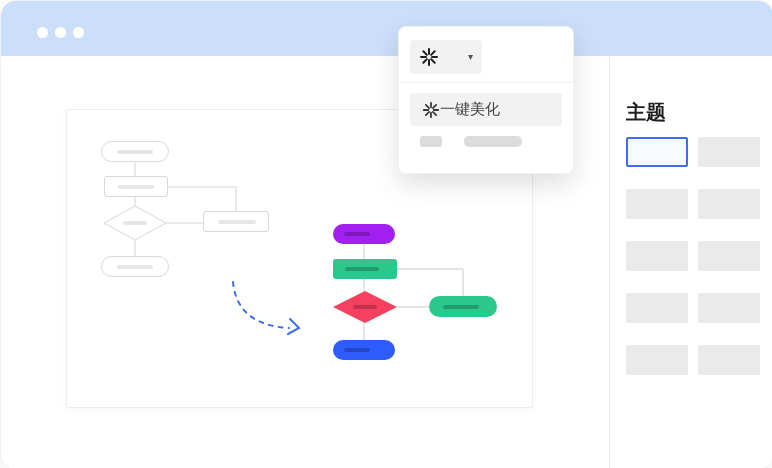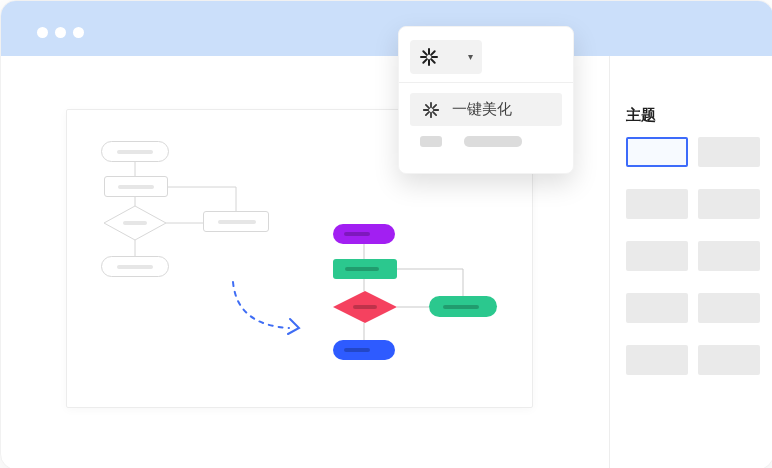--- a/index.html
+++ b/index.html
@@ -21,28 +21,28 @@
   .r-rect{border-radius:3px;}
   .overlay{position:absolute;inset:0;pointer-events:none;}
   
   .popup{position:absolute;left:397px;top:25px;width:174px;height:146px;background:#fff;border-radius:8px;
          border:1px solid #f3f3f3;box-shadow:0 10px 26px rgba(0,0,0,.13);}
   .trigger{position:absolute;left:11px;top:13px;width:72px;height:34px;background:#f2f2f2;border-radius:4px;
            display:flex;align-items:center;justify-content:space-between;padding:0 9px;box-sizing:border-box;cursor:pointer;}
   .caret{font-size:10px;color:#555;line-height:1;}
   .popup-divider{position:absolute;left:0;right:0;top:55px;height:1px;background:#efefef;}
   .menu-item{position:absolute;left:11px;top:66px;width:152px;height:33px;background:#f2f2f2;border-radius:3px;
-             display:flex;align-items:center;gap:12px;padding-left:12px;box-sizing:border-box;cursor:pointer;}
+             display:flex;align-items:center;padding-left:12px;box-sizing:border-box;cursor:pointer;}
   .menu-item-label{font-size:15px;color:#404040;}
   .menu-row2{position:absolute;left:21px;top:109px;display:flex;align-items:center;gap:22px;}
   .blob-sm{width:22px;height:11px;background:#dcdcdc;border-radius:3px;}
   .blob-lg{width:58px;height:11px;background:#dcdcdc;border-radius:5px;}
   
   .v-divider{position:absolute;left:608px;top:55px;bottom:0;width:1px;background:#ededed;}
-  .sidebar-title{position:absolute;left:625px;top:105px;font-size:15px;font-weight:bold;color:#1f1f1f;}
+  .sidebar-title{position:absolute;left:625px;top:98px;font-size:20px;font-weight:bold;color:#1f1f1f;}
   .theme-grid{position:absolute;left:625px;top:136px;display:grid;grid-template-columns:62px 62px;
               grid-auto-rows:30px;gap:22px 10px;}
   .swatch{background:#eaeaea;border-radius:2px;cursor:pointer;}
   .swatch.selected{background:#f7faff;border:2px solid #3d6bfa;box-sizing:border-box;}
 </style>
 </head>
 <body>
 
 <div class="window">
 

